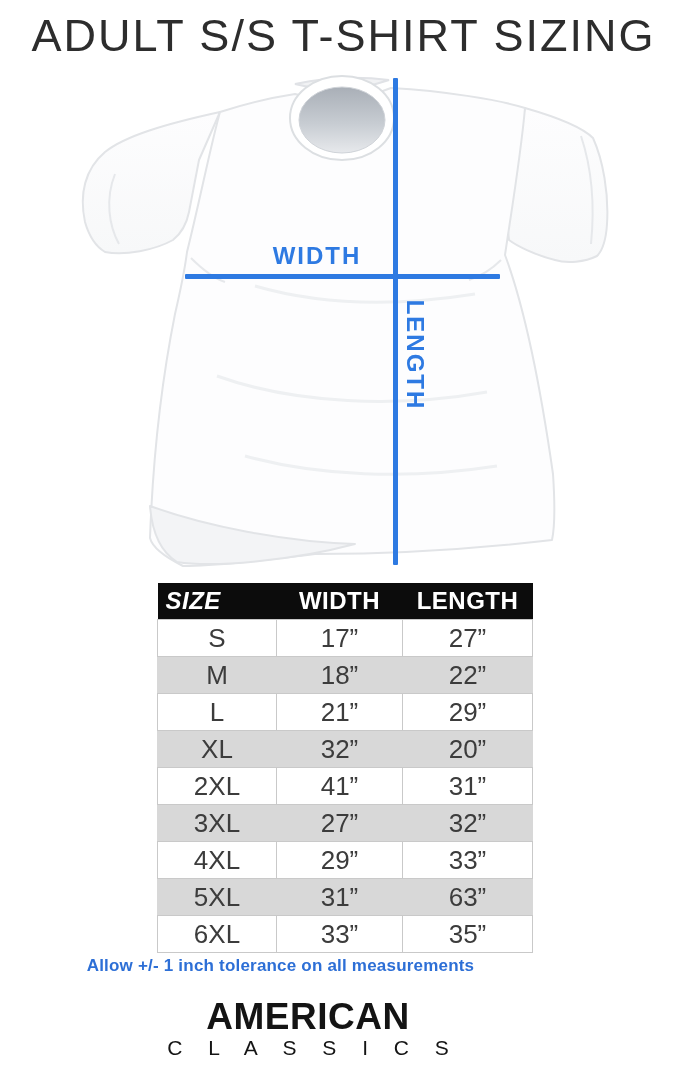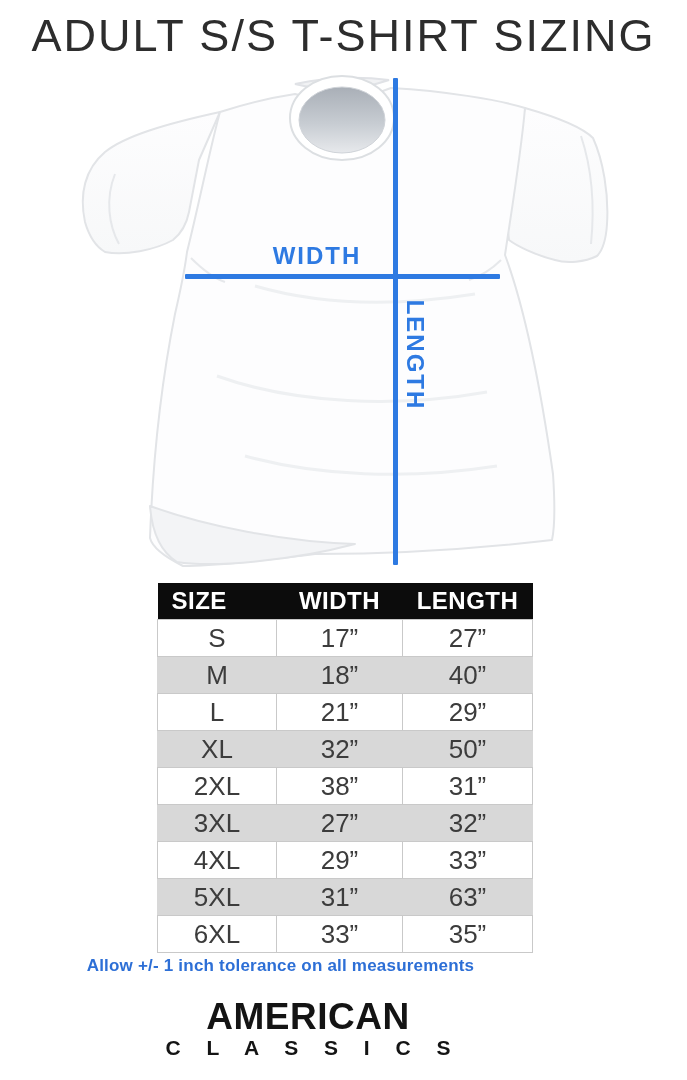--- a/index.html
+++ b/index.html
@@ -20,36 +20,36 @@
     font-size:24px; font-weight:bold; letter-spacing:2px;
   }
   table.size-table {
     position:absolute; left:157px; top:583px; width:375px;
     border-collapse:collapse; table-layout:fixed;
   }
   table.size-table th {
     background:#0c0c0c; color:#ffffff; font-size:24px; font-weight:bold;
     height:36px; padding:0; text-align:center; border:none; letter-spacing:0.5px;
   }
-  table.size-table th.col-size { text-align:left; padding-left:14px; }
+  table.size-table th.col-size { text-align:left; padding-left:8px;font-style:italic; }
   table.size-table td {
     height:36px; padding:0; text-align:center;
     font-size:26px; font-weight:300; color:#3c3c3c;
     border:1px solid #c9c9c9; background:#ffffff;
   }
   table.size-table tr.shaded td {
     background:#d8d8d8; border-left-color:#d8d8d8; border-right-color:#d8d8d8;
   }
   .tolerance-note {
     position:absolute; top:956px; left:0; width:561px; text-align:center;
     font-size:17px; font-weight:bold; color:#2d6fd6; letter-spacing:0.2px;
   }
   .brand { position:absolute; top:998px; left:0; width:616px; text-align:center; color:#141414; }
   .brand-line1 { font-size:37px; font-weight:800; letter-spacing:0.5px; line-height:38px; }
-  .brand-line2 { font-size:21px; font-weight:700; letter-spacing:10px; text-indent:10px; line-height:23px; }
+  .brand-line2 { font-size:21px; font-weight:400; letter-spacing:10px; text-indent:10px; line-height:23px; }
 </style>
 </head>
 <body>
 
 <div class="page">
 
   <h1 class="page-title">ADULT S/S T-SHIRT SIZING</h1>
 
   <div class="shirt-wrap">
     <svg width="580" height="500" viewBox="0 0 580 500">
@@ -122,35 +122,35 @@
     </thead>
     <tbody>
         <tr>
           <td>S</td>
           <td>17”</td>
           <td>27”</td>
         </tr>
         <tr class="shaded">
           <td>M</td>
           <td>18”</td>
-          <td>40”</td>
+          <td>22”</td>
         </tr>
         <tr>
           <td>L</td>
           <td>21”</td>
           <td>29”</td>
         </tr>
         <tr class="shaded">
           <td>XL</td>
           <td>32”</td>
-          <td>50”</td>
+          <td>20”</td>
         </tr>
         <tr>
           <td>2XL</td>
-          <td>38”</td>
+          <td>41”</td>
           <td>31”</td>
         </tr>
         <tr class="shaded">
           <td>3XL</td>
           <td>27”</td>
           <td>32”</td>
         </tr>
         <tr>
           <td>4XL</td>
           <td>29”</td>

